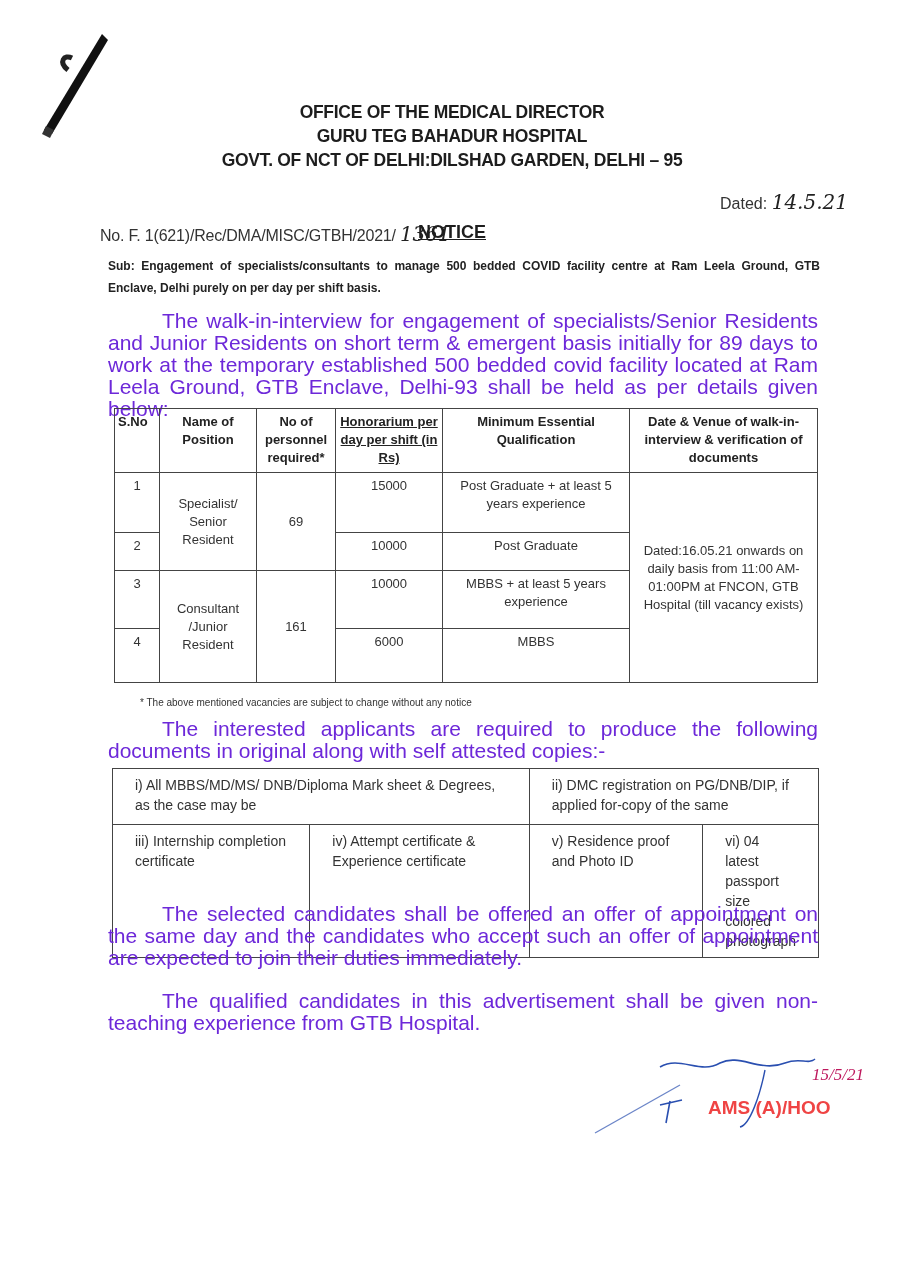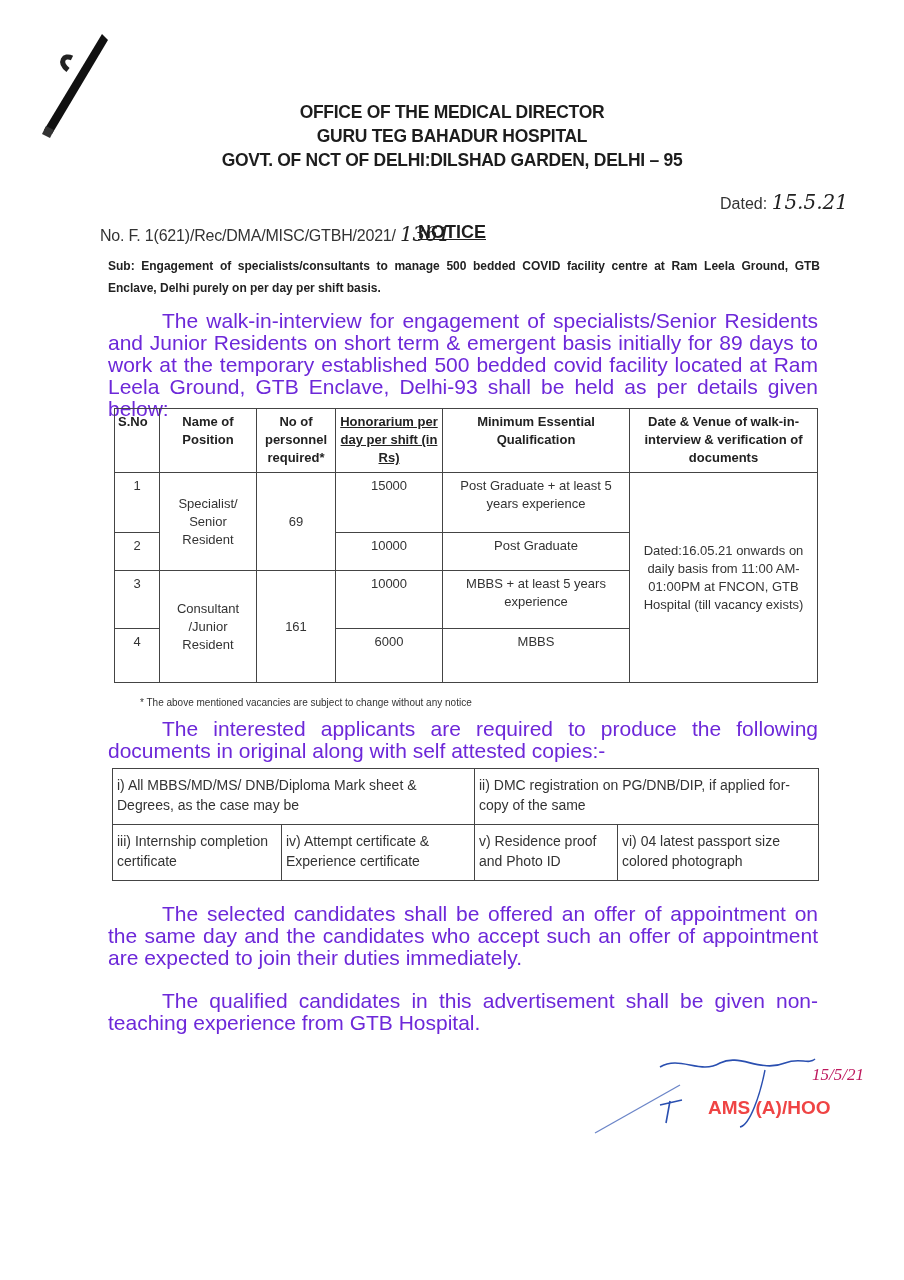--- a/index.html
+++ b/index.html
@@ -43,21 +43,21 @@
   table.main td, table.main th { border: 1.5px solid #444; text-align: center; vertical-align: top; padding: 4px 3px; }
   table.main th { font-weight: bold; font-size: 13px; line-height: 18px; color: #222; }
   table.main td { line-height: 18px; }
   .footnote {
     position: absolute; top: 697px; left: 140px; font-size: 10px; color: #333;
   }
   table.docs {
     position: absolute; top: 768px; left: 112px; width: 707px; border-collapse: collapse;
     font-size: 14px; color: #333; line-height: 20px;
   }
-  table.docs td { border: 1.5px solid #444; padding: 6px 4px; vertical-align: top; text-align: left; }
+  table.docs td { border: 1.5px solid #444; padding: 6px 22px; vertical-align: top; text-align: left; }
   .sig {
     position: absolute; left: 590px; top: 1045px; width: 290px; height: 95px;
   }
   .sig .sigtext {
     position: absolute; left: 118px; top: 52px; font-weight: bold; font-size: 19px; color: #ef4444;
   }
 </style>
 </head>
 <body>
 
@@ -73,21 +73,21 @@
   <div>GOVT. OF NCT OF DELHI:DILSHAD GARDEN, DELHI – 95</div>
 </div>
 
 <div class="refline">
   <span class="ref">
     <span>No. F. 1(621)/Rec/DMA/MISC/GTBH/2021/</span>
     <span class="hand">1361</span>
   </span>
   <span class="dated">
     <span>Dated:</span>
-    <span class="hand">15.5.21</span>
+    <span class="hand">14.5.21</span>
   </span>
 </div>
 
 <div class="notice">NOTICE</div>
 
 <div class="subject">Sub: Engagement of specialists/consultants to manage 500 bedded COVID facility centre  at Ram Leela Ground, GTB Enclave, Delhi purely on per day per shift basis.</div>
 
 <div class="para indent" style="top:310px;">The walk-in-interview for engagement of specialists/Senior Residents and Junior Residents on short term &amp; emergent basis initially for 89 days to work at the temporary established 500 bedded covid facility located at Ram Leela Ground, GTB Enclave, Delhi-93 shall be held as per details given below:</div>
 
 <table class="main">

